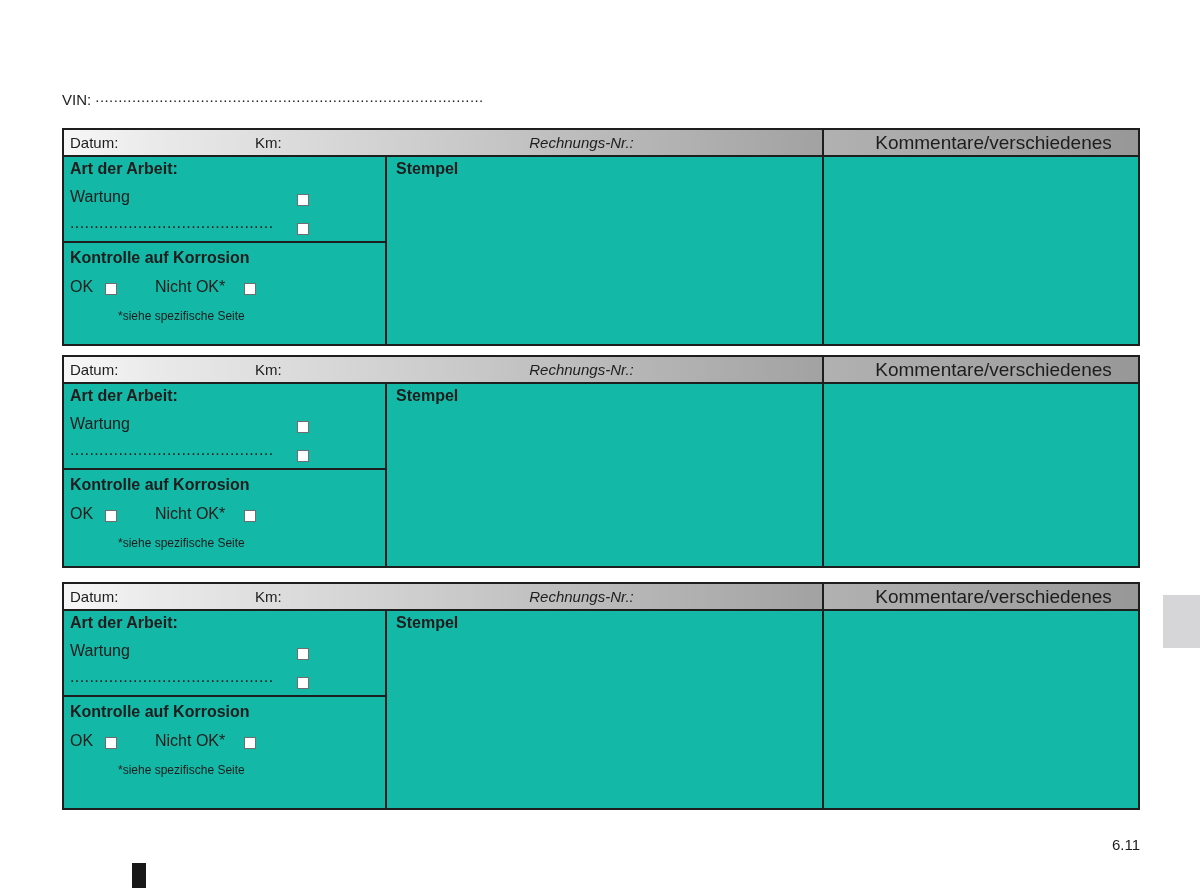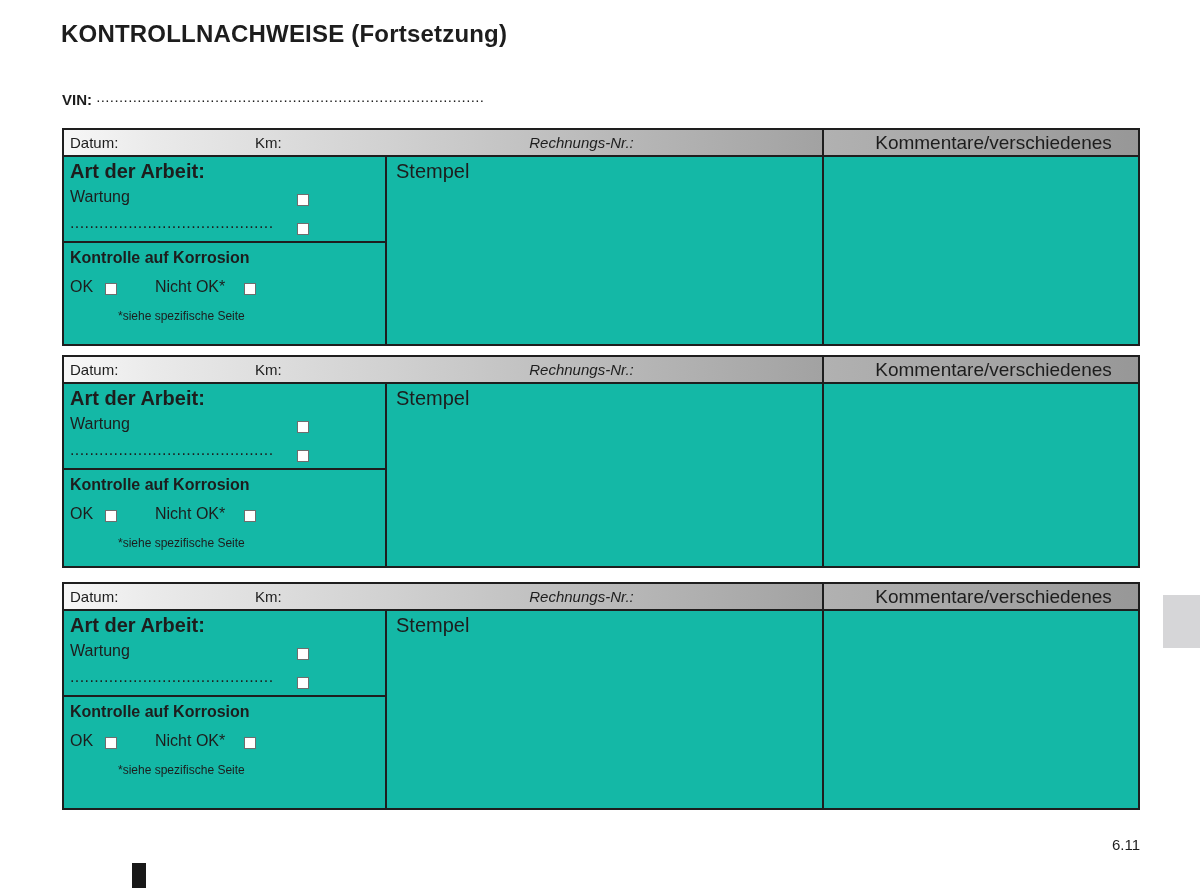--- a/index.html
+++ b/index.html
@@ -5,21 +5,21 @@
   html,body { margin:0; padding:0; background:#ffffff; }
   .page {
     position:relative; width:1200px; height:888px; background:#ffffff;
     font-family:"Liberation Sans", sans-serif; color:#1d1d1d; overflow:hidden;
   }
   .title {
     position:absolute; left:61px; top:20px;
     font-size:24px; font-weight:700; letter-spacing:0.2px;
   }
   .vin-row { position:absolute; left:62px; top:88px; font-size:15px; white-space:nowrap; }
-  .vin-label { font-weight:700;text-align:right; }
+  .vin-label { font-weight:400;text-align:right; }
   .vin-dots {
     display:inline-block; vertical-align:baseline; overflow:hidden;
     width:388px; white-space:nowrap; letter-spacing:0.4px;
   }
   .records-area { position:absolute; left:62px; top:128px; width:1078px; }
   .record {
     position:relative; box-sizing:border-box; width:1078px; height:218px;
     border:2px solid #1e1e1e; background:#14b8a6;
   }
   .record:nth-child(2) { height:213px; margin-top:9px; }
@@ -44,21 +44,21 @@
     position:absolute; top:27px; bottom:0; left:0; width:321px;
     border-right:2px solid #1e1e1e;
   }
   .col-mid {
     position:absolute; top:27px; bottom:0; left:323px; width:435px;
     border-right:2px solid #1e1e1e;
   }
   .col-right { position:absolute; top:27px; bottom:0; left:760px; right:0; }
 
   .art-box { position:absolute; top:0; left:0; right:0; height:84px; border-bottom:2px solid #1e1e1e; }
-  .art-title { position:absolute; top:3px; left:6px; font-size:20px; font-weight:700; }
+  .art-title { position:absolute; top:3px; left:6px; font-size:16px; font-weight:700; }
   .wartung-label { position:absolute; top:31px; left:6px; font-size:16px; }
   .blank-dots {
     position:absolute; top:57px; left:6px; font-size:16px; letter-spacing:0.4px;
     width:204px; overflow:hidden; white-space:nowrap;
   }
   .cb {
     position:absolute; width:10px; height:10px;
     border:1px solid #6e6e6e; background:#ffffff;
   }
   .cb-wartung { left:233px; top:37px; }
@@ -66,32 +66,31 @@
 
   .korr-box { position:absolute; top:86px; left:0; right:0; bottom:0;padding-left:28px; }
   .korr-title { position:absolute; top:6px; left:6px; font-size:16px; font-weight:700; }
   .ok-row { position:absolute; top:35px; left:0; right:0; height:20px; font-size:16px; }
   .ok-label { position:absolute; left:6px; }
   .cb-ok { left:41px; top:5px; }
   .nicht-ok-label { position:absolute; left:91px; }
   .cb-nicht-ok { left:180px; top:5px; }
   .footnote { position:absolute; top:66px; left:6px; font-size:12px;margin-left:48px; }
 
-  .stempel-label { position:absolute; top:3px; left:9px; font-size:20px; font-weight:400; }
+  .stempel-label { position:absolute; top:3px; left:9px; font-size:16px; font-weight:700; }
 
   .page-number { position:absolute; top:836px; left:1040px; width:100px; text-align:right; font-size:15px; }
   .side-tab { position:absolute; left:1163px; top:595px; width:37px; height:53px; background:#d6d6d8; }
   .edge-bar { position:absolute; left:132px; top:863px; width:14px; height:25px; background:#181818; }
 </style>
 </head>
 <body>
 
 <div class="page">
 
-  <div class="title">KONTROLLNACHWEISE (Fortsetzung)</div>
 
   <div class="vin-row">
     <span class="vin-label">VIN:</span>
     <span class="vin-dots">................................................................................................</span>
   </div>
 
   <div class="records-area">
   <div class="record">
 
     <div class="hdr-main">

